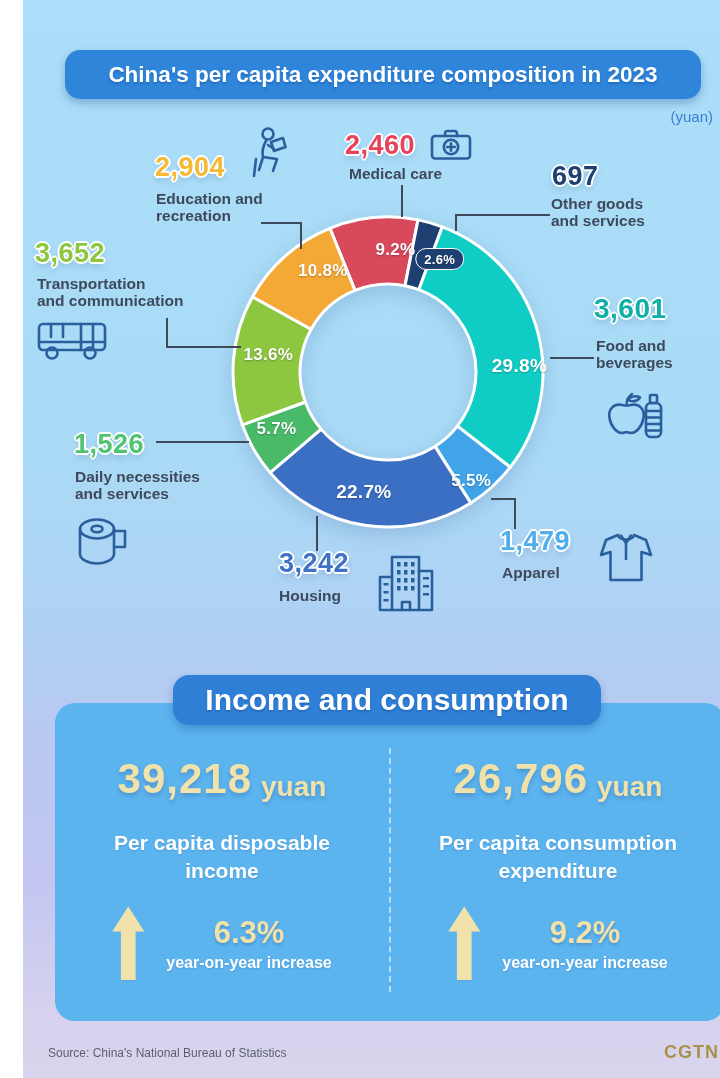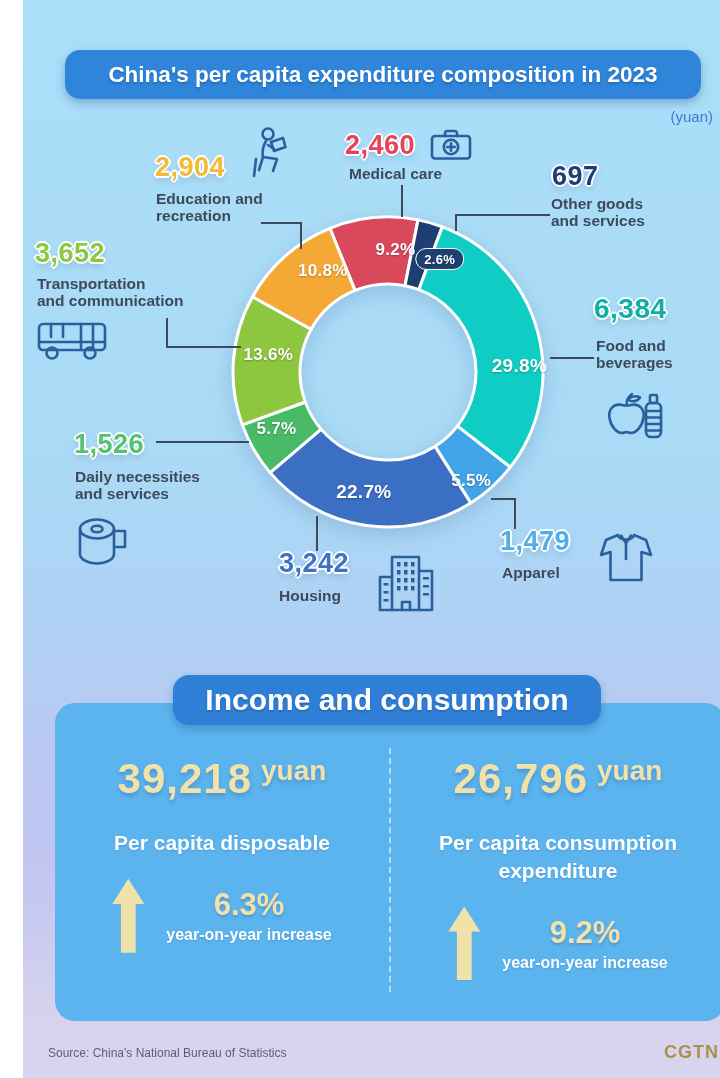--- a/index.html
+++ b/index.html
@@ -30,21 +30,21 @@
   .income-card{position:absolute;left:32px;top:703px;width:670px;height:318px;border-radius:20px;}
   .income-header{
     position:absolute;left:150px;top:675px;width:428px;height:50px;border-radius:16px;
     display:flex;align-items:center;justify-content:center;color:#fff;font-size:30px;font-weight:bold;
     box-shadow:0 4px 8px rgba(20,70,140,.32);text-shadow:0 2px 2px rgba(20,60,120,.3);
   }
   .divider{position:absolute;left:366px;top:748px;height:244px;border-left:2px dashed rgba(255,255,255,.55);}
   .income-col{position:absolute;top:703px;width:334px;height:318px;display:flex;flex-direction:column;align-items:center;}
   .col-left{left:32px;}
   .col-right{left:368px;}
-  .big-row{margin-top:52px;display:flex;align-items:flex-start;white-space:nowrap;
+  .big-row{margin-top:52px;display:flex;align-items:flex-end;white-space:nowrap;
     text-shadow:0 3px 4px rgba(30,60,110,.25);}
   .big{font-size:42px;font-weight:bold;letter-spacing:1px;}
   .unit{font-size:28px;font-weight:bold;margin-left:9px;}
   .col-label{margin-top:26px;text-align:center;color:#fff;font-size:21px;font-weight:bold;line-height:1.32;
     text-shadow:0 1px 2px rgba(0,40,90,.18);}
   .change-row{margin-top:22px;display:flex;align-items:center;justify-content:center;gap:22px;}
   .up-arrow{width:32px;height:74px;display:inline-block;
     clip-path:polygon(50% 0,100% 34%,73% 34%,73% 100%,27% 100%,27% 34%,0 34%);
     filter:drop-shadow(0 2px 2px rgba(40,70,120,.25));}
   .change-stack{display:flex;flex-direction:column;align-items:center;}
@@ -103,21 +103,21 @@
     <div>Medical care</div>
     <div></div>
   </div>
 
   <div class="value" style="left: 529px; top: 161px; color: rgb(30, 63, 113);">697</div>
   <div class="cat-label" style="left:528px;top:196px;">
     <div>Other goods</div>
     <div>and services</div>
   </div>
 
-  <div class="value" style="left: 571px; top: 293px; font-size: 28px; color: rgb(16, 176, 166);">6,384</div>
+  <div class="value" style="left: 571px; top: 293px; font-size: 28px; color: rgb(16, 176, 166);">3,601</div>
   <div class="cat-label" style="left:573px;top:338px;">
     <div>Food and</div>
     <div>beverages</div>
   </div>
   <svg class="icon" style="left:578px;top:386px;" width="64" height="54" viewBox="0 0 64 54">
     <path d="M21.5 19 C13 17 7 23 8.5 32 C10 41 16 47 21 47 C23 47 24 46 25.5 46 C27 46 28 47 30 47 C35 47 41 41 42.5 32 C44 23 38 17 29.5 19 C27 19.7 24 19.7 21.5 19 Z"></path>
     <path d="M25.5 19 C25.5 14 27.5 10.5 31 8"></path>
     <path d="M26.5 13.5 C30.5 10 35.5 9.5 39 11.5 C36.5 15.5 31 16.5 26.5 13.5 Z"></path>
     <rect x="45" y="17" width="15" height="34" rx="5"></rect>
     <path d="M45 25 h15 M45 31.5 h15 M45 38 h15 M45 44.5 h15"></path>
@@ -208,20 +208,21 @@
   <div class="income-header" style="background: rgb(47, 127, 214);">Income and consumption</div>
   <div class="divider"></div>
 
   <div class="income-col col-left">
     <div class="big-row">
       <span class="big" style="color: rgb(240, 226, 170);">39,218</span>
       <span class="unit" style="color: rgb(240, 226, 170);">yuan</span>
     </div>
     <div class="col-label">
       <div>Per capita disposable</div>
+      <div>income</div>
     </div>
     <div class="change-row">
       <span class="up-arrow" style="background: rgb(240, 226, 170);"></span>
       <span class="change-stack">
         <span class="pct" style="color: rgb(240, 226, 170);">6.3%</span>
         <span class="note">year-on-year increase</span>
       </span>
     </div>
   </div>
 

